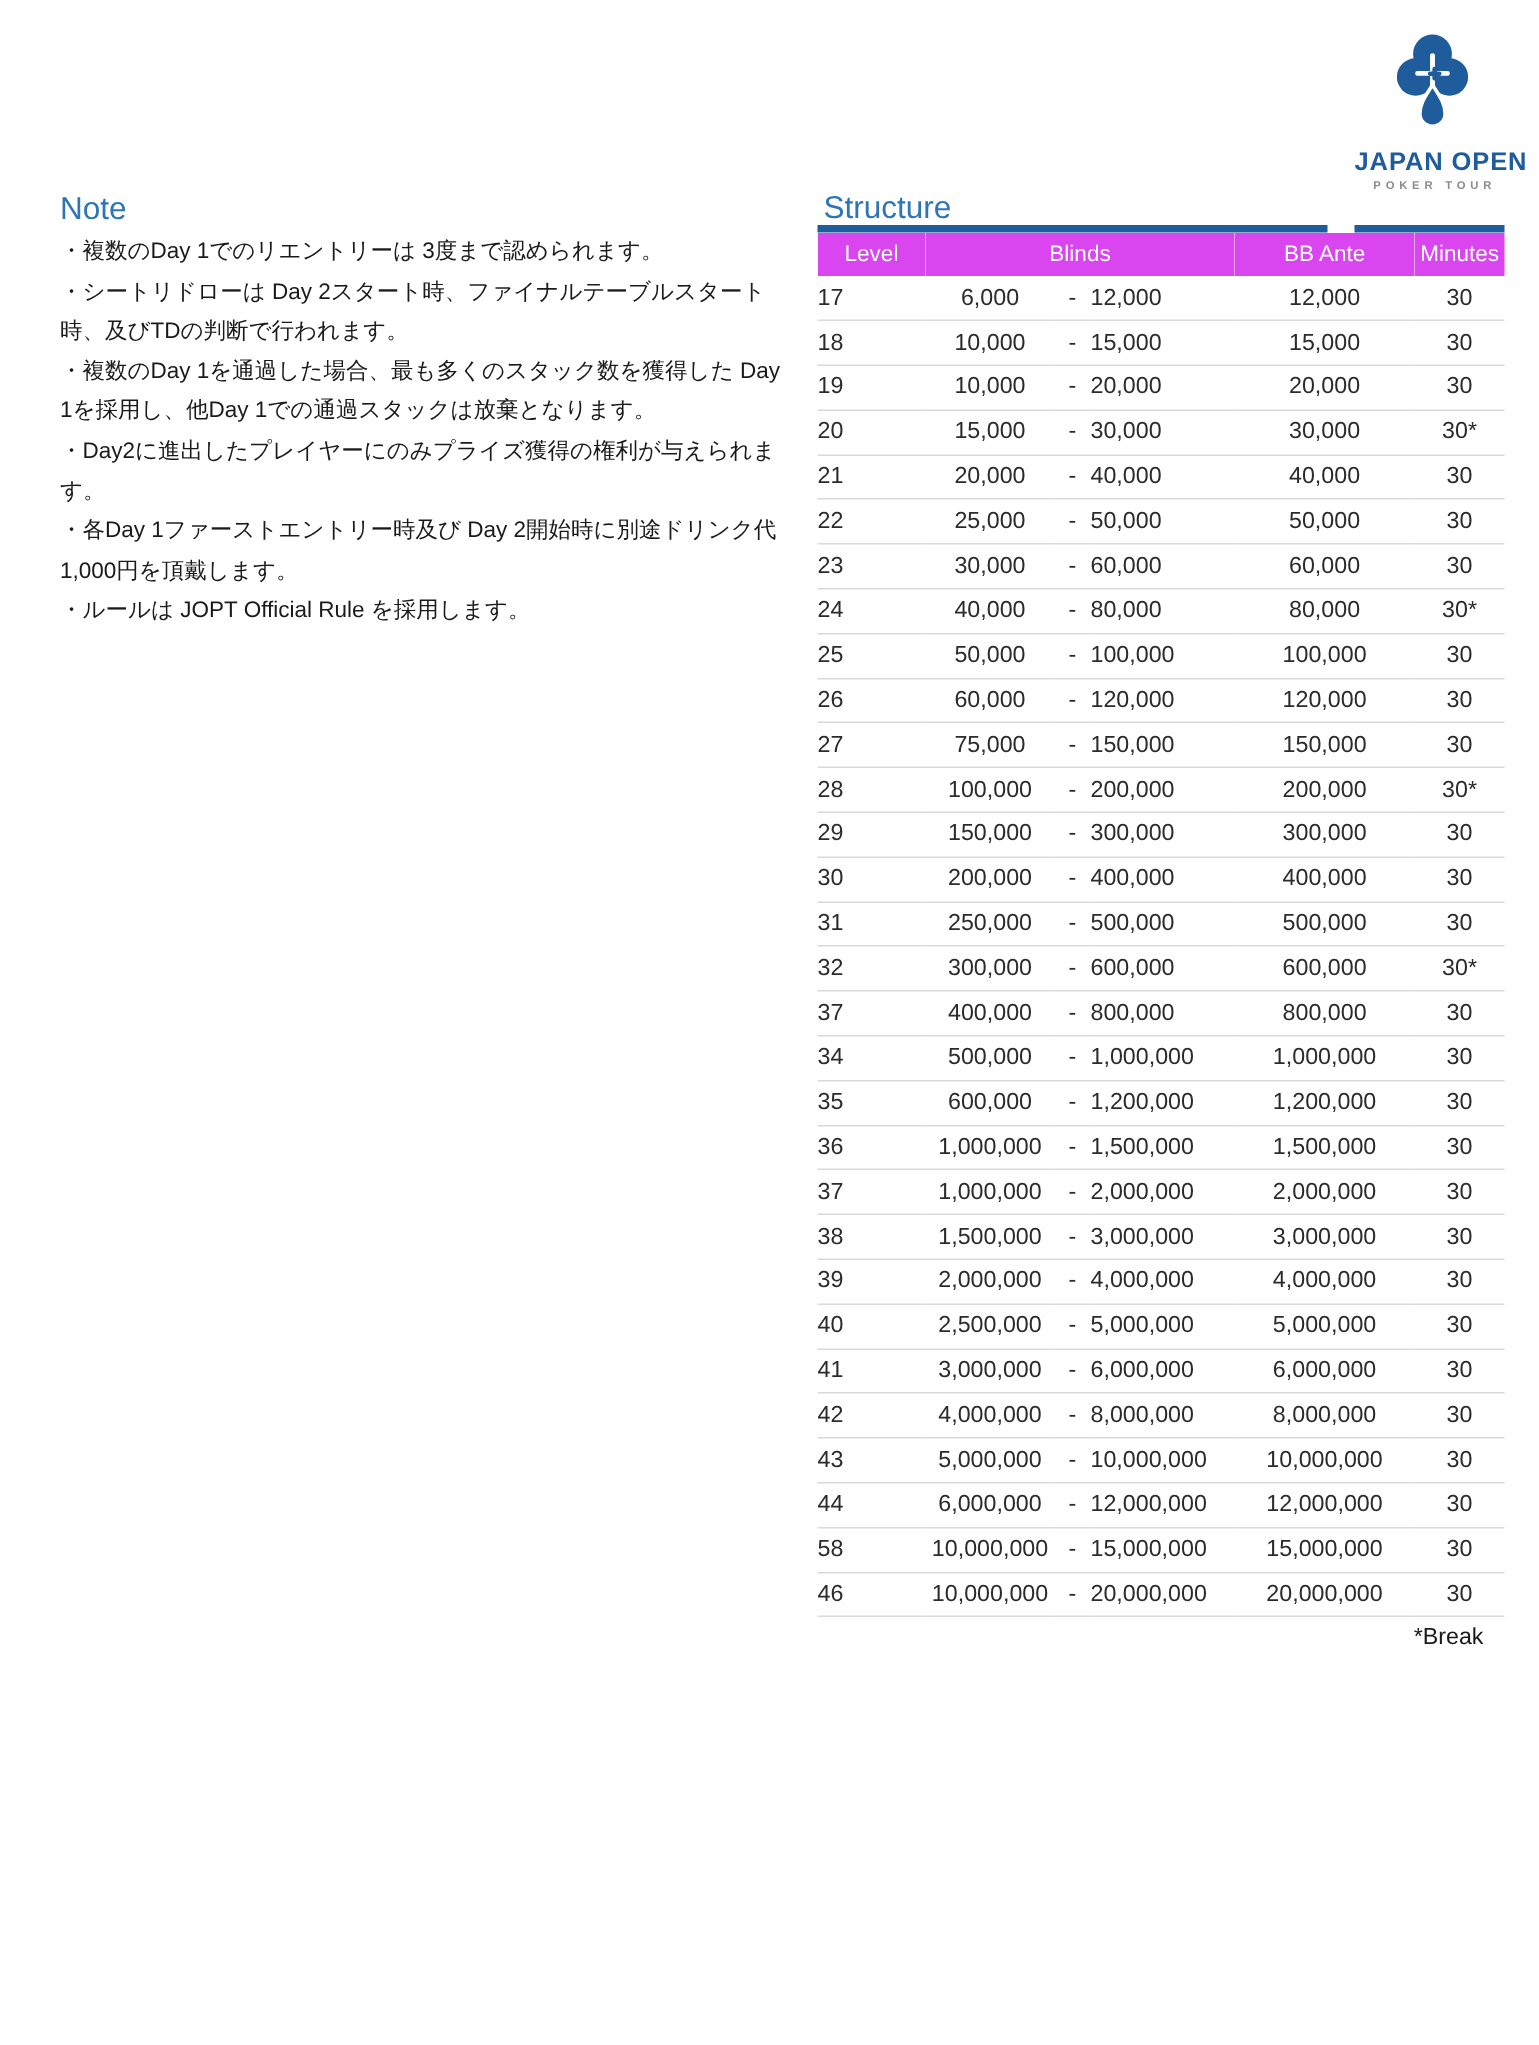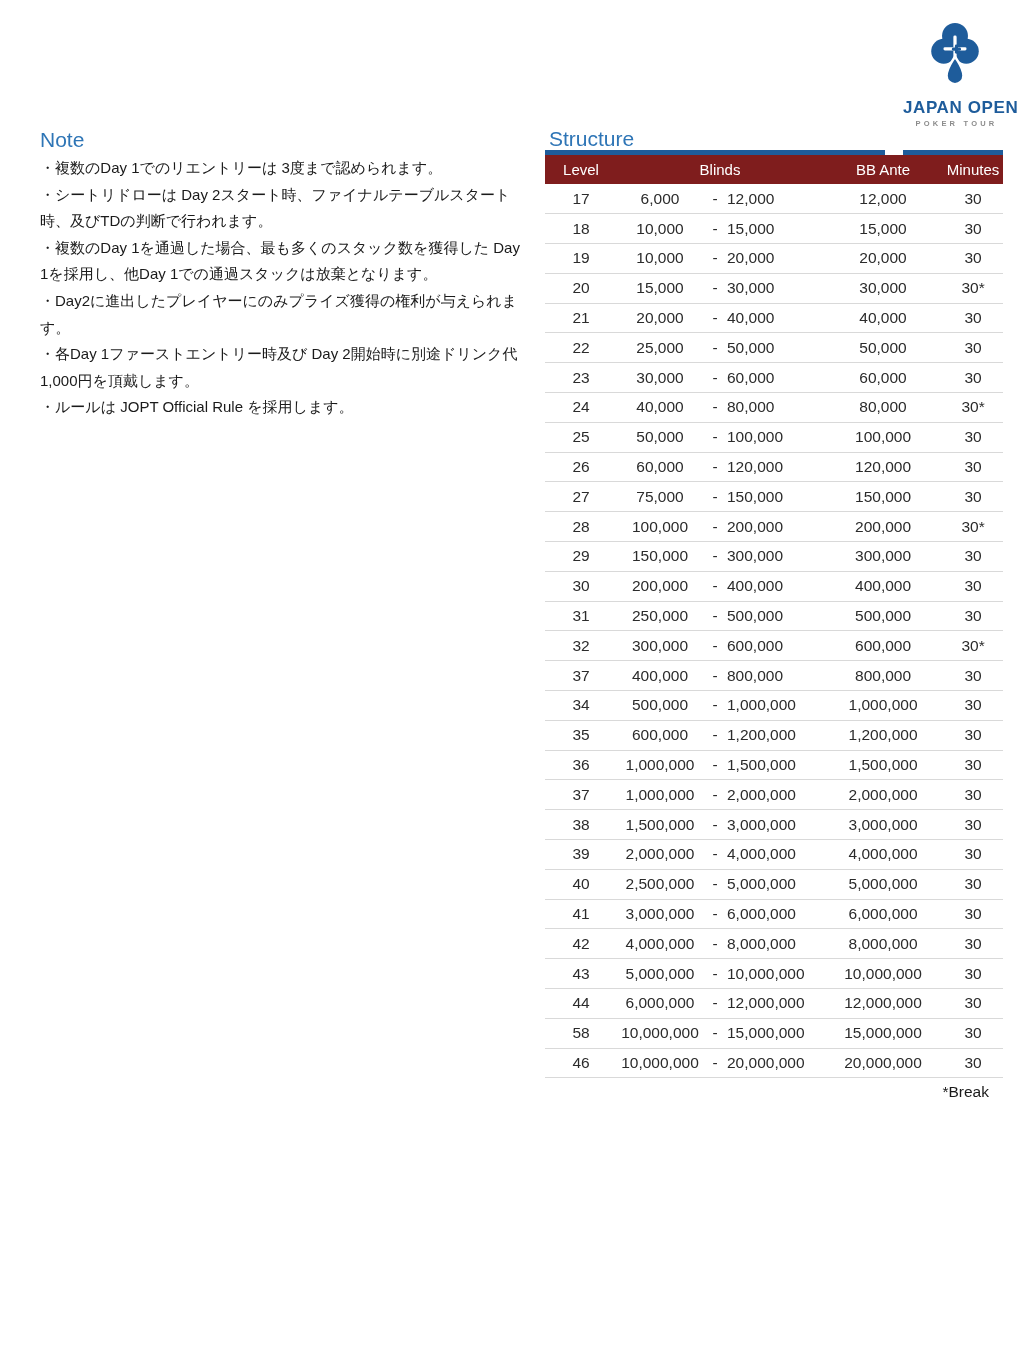--- a/index.html
+++ b/index.html
@@ -39,30 +39,30 @@
   
   .structure-heading { position:absolute; left:549px; top:127px; }
   .table-wrap { position:absolute; left:545px; top:150px; width:458px; }
   .heading-strip { position:absolute; top:0; height:5px; background:#1E5C9B; }
   .strip-a { left:0; width:340px; }
   .strip-b { left:358px; width:100px; }
 
   table.structure {
     margin-top:5px; width:458px; border-collapse:collapse; table-layout:fixed;
   }
-  table.structure thead tr { background:#7f1d1d; height:29px; }
+  table.structure thead tr { background:#d946ef; height:29px; }
   table.structure th {
     color:#ffffff; font-size:15px; font-weight:400; text-align:center;
     overflow:hidden; white-space:nowrap;
   }
   table.structure tbody td {
     height:29.8px; border-bottom:1px solid #d9d9d9;
     font-size:15.5px; font-weight:400; color:#2b2b2b; white-space:nowrap;
   }
-  .c-level  { text-align:center; }
+  .c-level  { text-align:left; }
   .c-sb     { text-align:center; }
   .c-dash   { text-align:center; }
   .c-bb     { text-align:left; }
   .c-ante   { text-align:center; }
   .c-min    { text-align:center; }
 
   .break-note {
     position:absolute; left:545px; top:1083px; width:458px;
     text-align:right; padding-right:14px;
     font-size:15.5px; font-weight:400; color:#1a1a1a;

